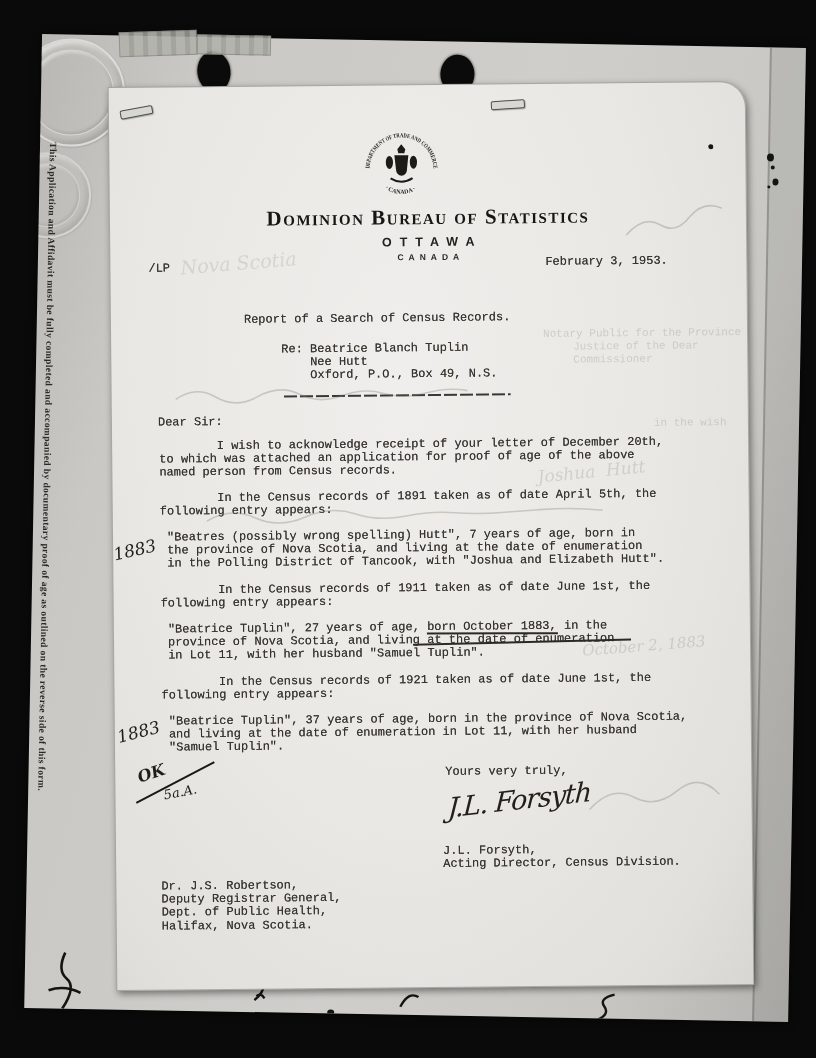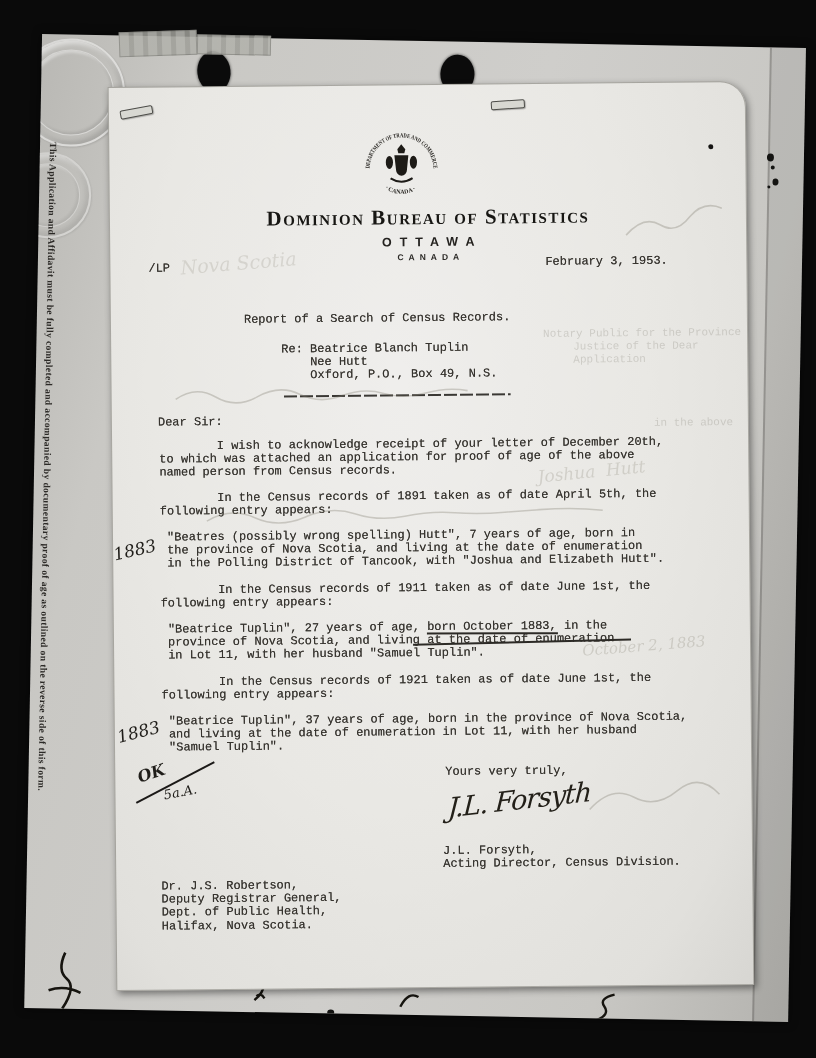--- a/index.html
+++ b/index.html
@@ -180,22 +180,22 @@
     <div class="hand signature">J.L. Forsyth</div>
     <div class="typed" style="left:327px;top:760px;">J.L. Forsyth,</div>
     <div class="typed" style="left:327px;top:773px;">Acting Director, Census Division.</div>
     <div class="typed" style="left:45px;top:793px;">Dr. J.S. Robertson,
 Deputy Registrar General,
 Dept. of Public Health,
 Halifax, Nova Scotia.</div>
 
     <div class="bleed-typed" style="left:432px;top:244px;">Notary Public for the Province</div>
     <div class="bleed-typed" style="left:462px;top:257px;">Justice of the Dear</div>
-    <div class="bleed-typed" style="left:462px;top:270px;">Application</div>
-    <div class="bleed-typed" style="left:542px;top:334px;">in the above</div>
+    <div class="bleed-typed" style="left:462px;top:270px;">Commissioner</div>
+    <div class="bleed-typed" style="left:542px;top:334px;">in the wish</div>
     <div class="bleed-script bs-nova">Nova Scotia</div>
     <div class="bleed-script bs-joshua">Joshua  Hutt</div>
     <div class="bleed-script bs-october">October 2, 1883</div>
 
     <svg class="squiggle" style="left:60px;top:298px;" width="350" height="24">
       <path d="M4,14 q20,-14 40,-2 t42,0 t42,-2 t42,2 t42,-2 t42,0 t42,-2" fill="none" stroke="#7e7a6d" stroke-width="1.6"></path>
     </svg>
     <svg class="squiggle" style="left:90px;top:420px;" width="420" height="22">
       <path d="M4,14 q24,-14 48,-3 t50,0 t50,-3 t50,3 t50,-3 t50,0 t50,-3 t48,2" fill="none" stroke="#7e7a6d" stroke-width="1.5"></path>
     </svg>

